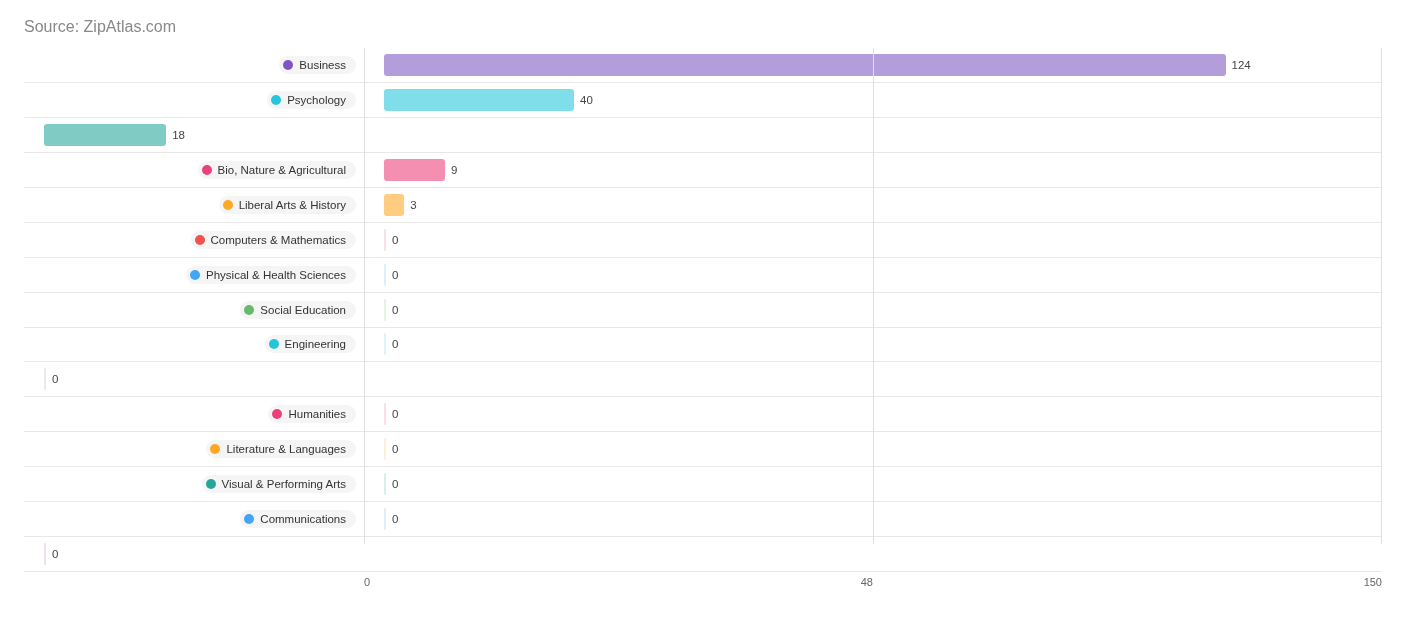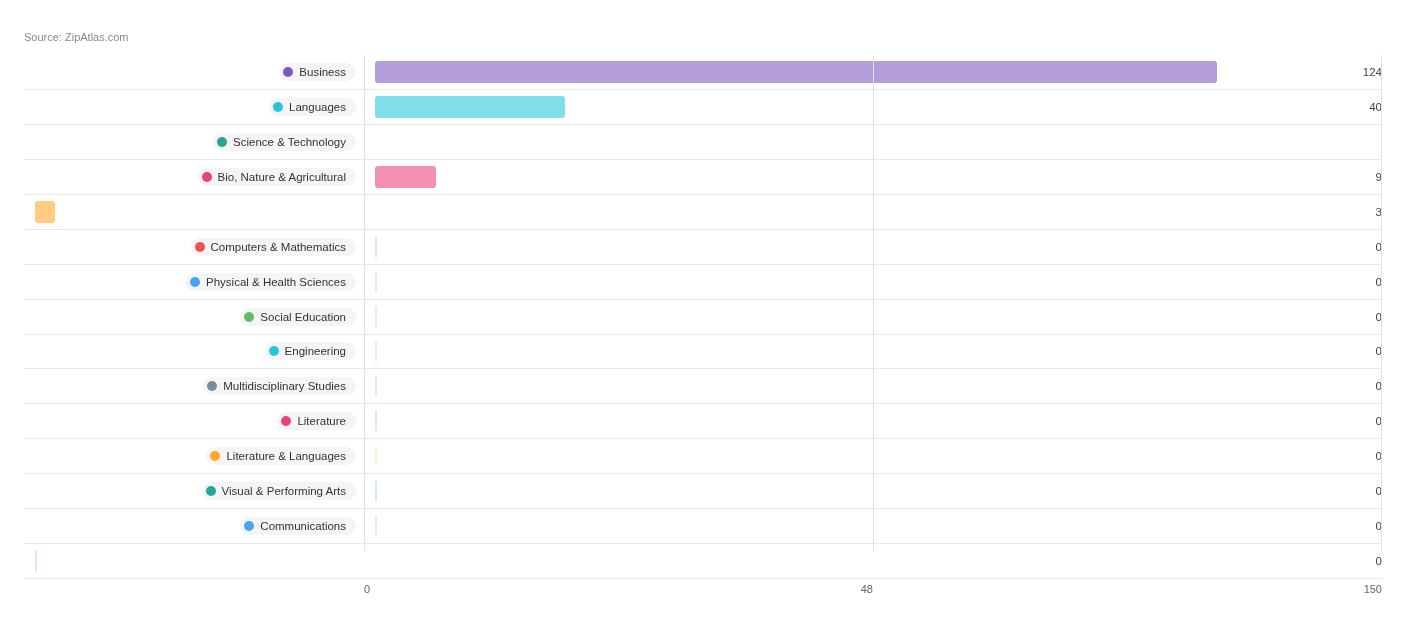--- a/index.html
+++ b/index.html
@@ -23,23 +23,22 @@
       margin-bottom: 12px;
     }
     .chart-title {
       font-size: 15px;
       font-weight: bold;
       color: #333;
       text-transform: uppercase;
       letter-spacing: 0.3px;
     }
     .chart-source {
-      font-size: 11px;
+      font-size: 16px;
       color: #888;
-      margin-top: 13px;
     }
     .chart-area {
       display: flex;
       flex-direction: column;
       position: relative;
       height: 540px;
     }
     .grid-lines {
       position: absolute;
       top: 0;
@@ -91,22 +90,21 @@
       height: 10px;
       border-radius: 50%;
       margin-right: 6px;
       flex-shrink: 0;
     }
     .bar-track {
       flex: 1;
       display: flex;
       align-items: center;
       position: relative;
-      padding-left: 11px;
-      justify-content: space-between;
+      padding-left: 20px;
     }
     .bar-fill {
       height: 22px;
       border-radius: 3px;
       position: relative;
     }
     .bar-value {
       font-size: 11.5px;
       color: #444;
       margin-left: 6px;
@@ -144,49 +142,53 @@
           </div>
           <div class="bar-track">
             <div class="bar-fill" style="width: 841.547px; background-color: rgb(179, 157, 219);"></div>
             <span class="bar-value">124</span>
           </div>
         </div>
         <div class="bar-row">
           <div class="bar-label">
             <div class="label-pill">
               <div class="label-dot" style="background-color: rgb(38, 198, 218);"></div>
-              <span>Languages</span>
+              <span>Psychology</span>
             </div>
           </div>
           <div class="bar-track">
             <div class="bar-fill" style="width: 190.027px; background-color: rgb(128, 222, 234);"></div>
             <span class="bar-value">40</span>
           </div>
         </div>
         <div class="bar-row">
-          <div class="bar-label">
-            <div class="label-pill">
-              <div class="label-dot" style="background-color: rgb(38, 166, 154);"></div>
-              <span>Science &amp; Technology</span>
-            </div>
+          <div class="bar-track">
+            <div class="bar-fill" style="width: 122.16px; background-color: rgb(128, 203, 196);"></div>
+            <span class="bar-value">18</span>
           </div>
         </div>
         <div class="bar-row">
           <div class="bar-label">
             <div class="label-pill">
               <div class="label-dot" style="background-color: rgb(236, 64, 122);"></div>
               <span>Bio, Nature &amp; Agricultural</span>
             </div>
           </div>
           <div class="bar-track">
             <div class="bar-fill" style="width: 61.08px; background-color: rgb(244, 143, 177);"></div>
             <span class="bar-value">9</span>
           </div>
         </div>
         <div class="bar-row">
+          <div class="bar-label">
+            <div class="label-pill">
+              <div class="label-dot" style="background-color: rgb(255, 167, 38);"></div>
+              <span>Liberal Arts &amp; History</span>
+            </div>
+          </div>
           <div class="bar-track">
             <div class="bar-fill" style="width: 20.36px; background-color: rgb(255, 204, 128);"></div>
             <span class="bar-value">3</span>
           </div>
         </div>
         <div class="bar-row">
           <div class="bar-label">
             <div class="label-pill">
               <div class="label-dot" style="background-color: rgb(239, 83, 80);"></div>
               <span>Computers &amp; Mathematics</span>
@@ -227,36 +229,30 @@
               <div class="label-dot" style="background-color: rgb(38, 198, 218);"></div>
               <span>Engineering</span>
             </div>
           </div>
           <div class="bar-track">
             <div class="bar-fill" style="width: 2px; background-color: rgb(128, 222, 234); opacity: 0.3;"></div>
             <span class="bar-value">0</span>
           </div>
         </div>
         <div class="bar-row">
-          <div class="bar-label">
-            <div class="label-pill">
-              <div class="label-dot" style="background-color: rgb(120, 144, 156);"></div>
-              <span>Multidisciplinary Studies</span>
-            </div>
-          </div>
           <div class="bar-track">
             <div class="bar-fill" style="width: 2px; background-color: rgb(176, 190, 197); opacity: 0.3;"></div>
             <span class="bar-value">0</span>
           </div>
         </div>
         <div class="bar-row">
           <div class="bar-label">
             <div class="label-pill">
               <div class="label-dot" style="background-color: rgb(236, 64, 122);"></div>
-              <span>Literature</span>
+              <span>Humanities</span>
             </div>
           </div>
           <div class="bar-track">
             <div class="bar-fill" style="width: 2px; background-color: rgb(244, 143, 177); opacity: 0.3;"></div>
             <span class="bar-value">0</span>
           </div>
         </div>
         <div class="bar-row">
           <div class="bar-label">
             <div class="label-pill">

